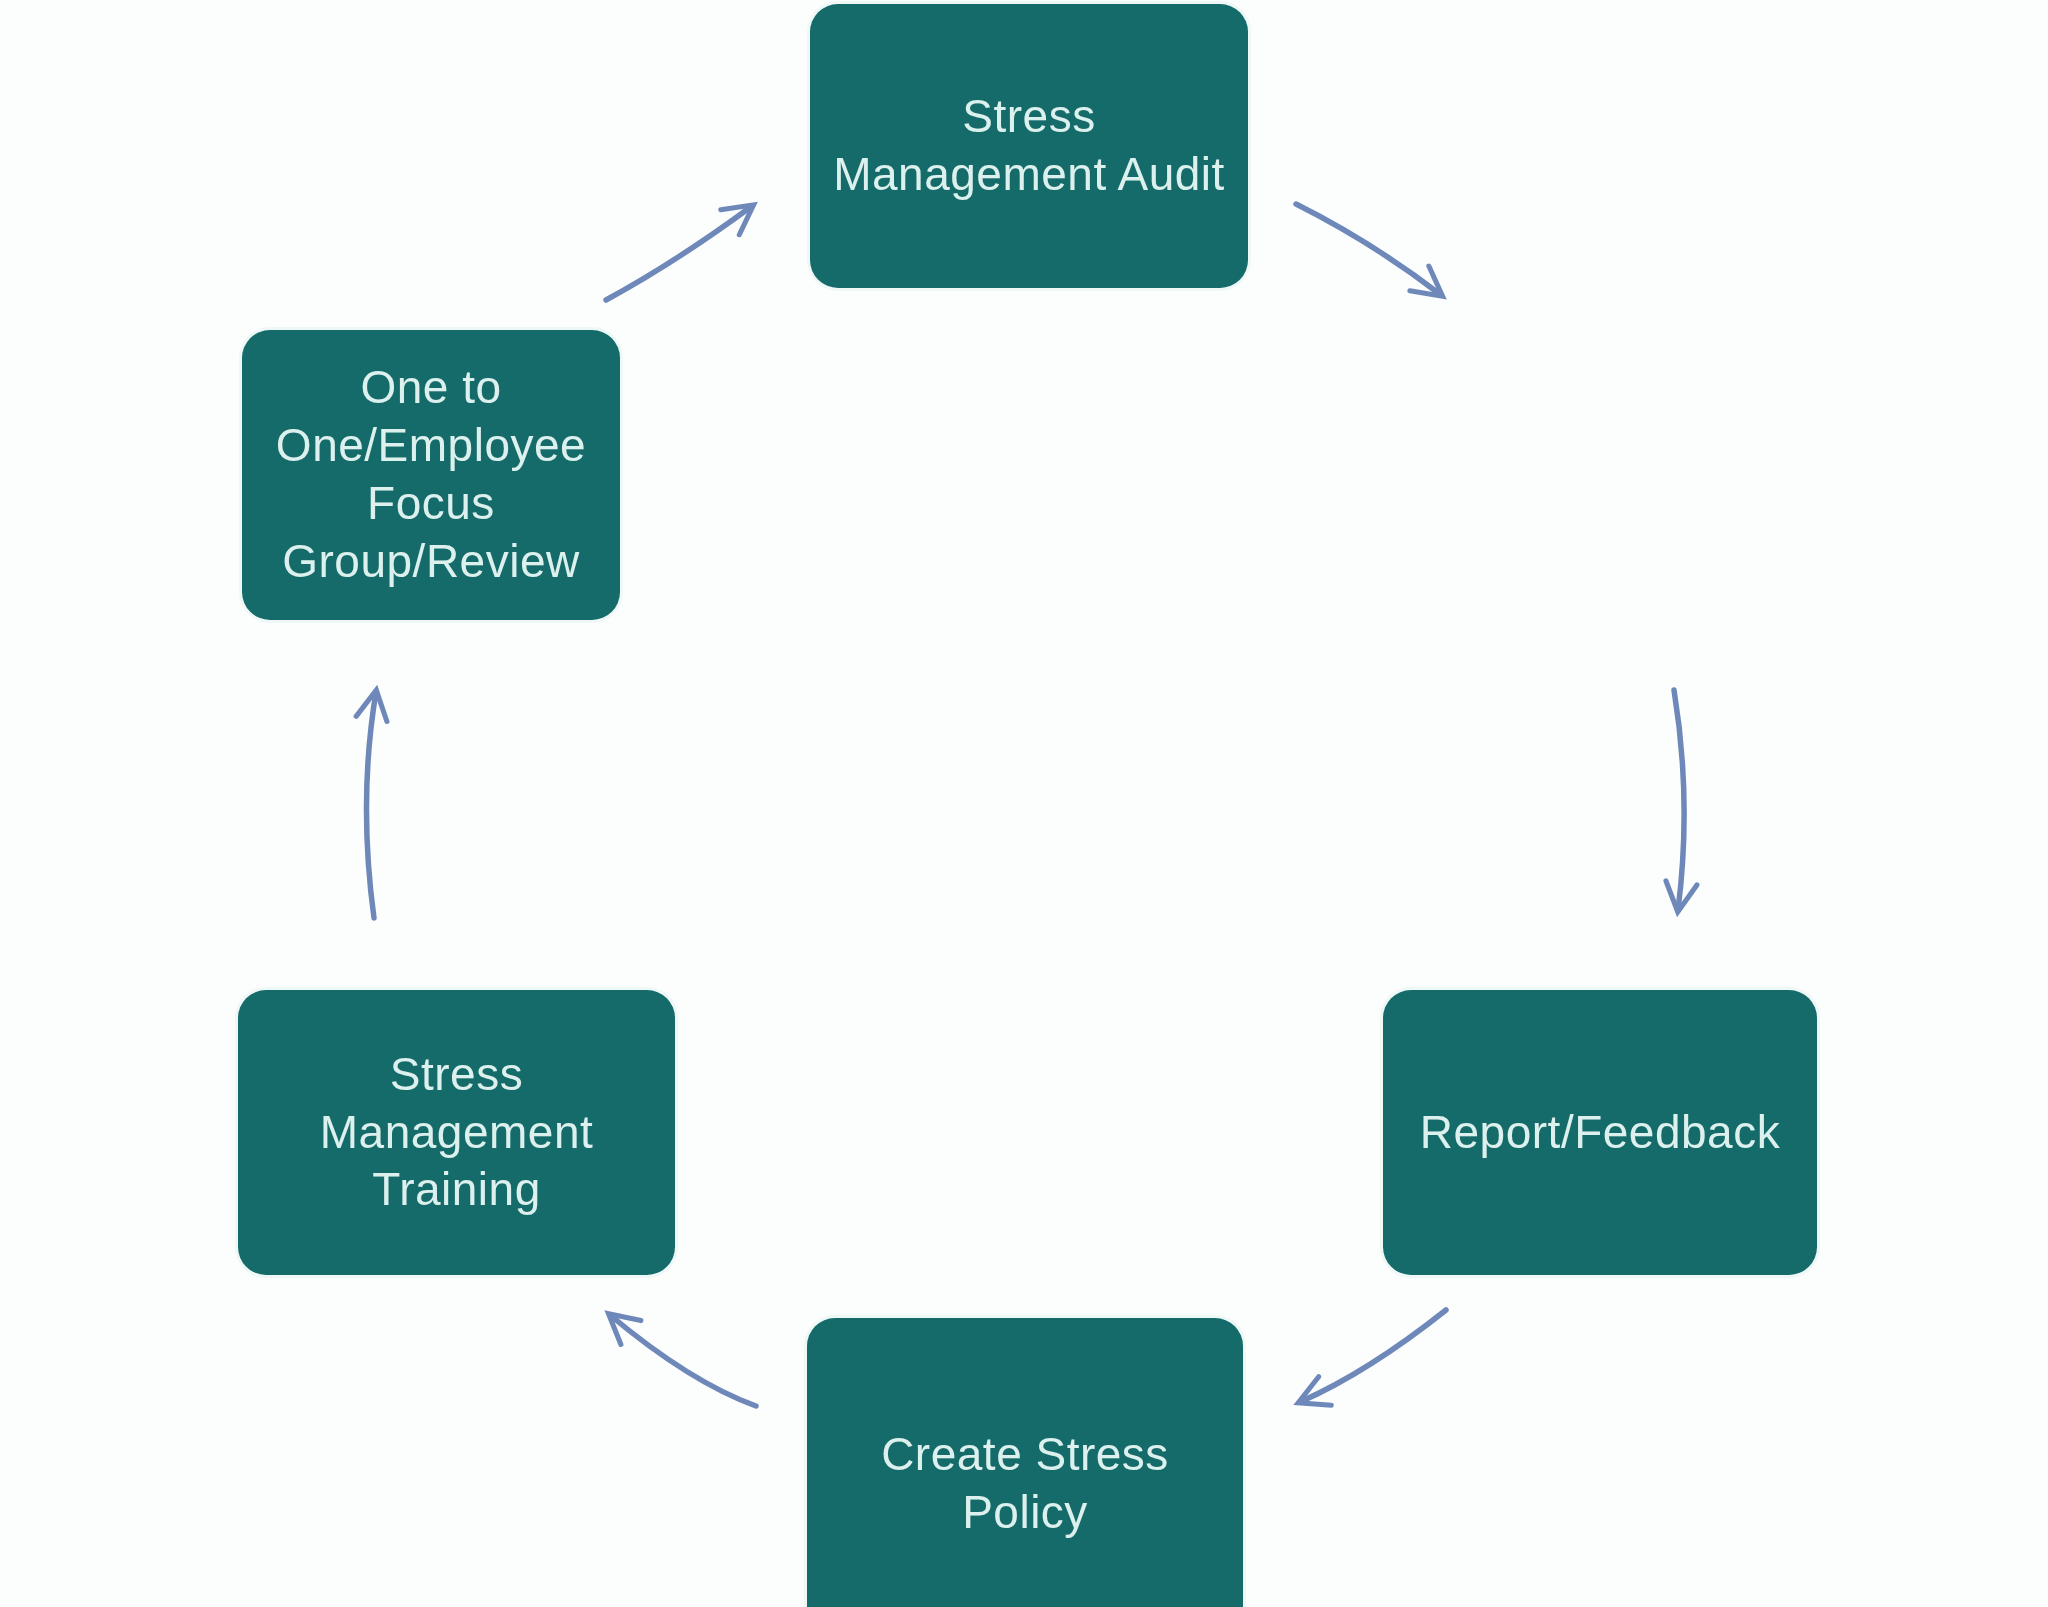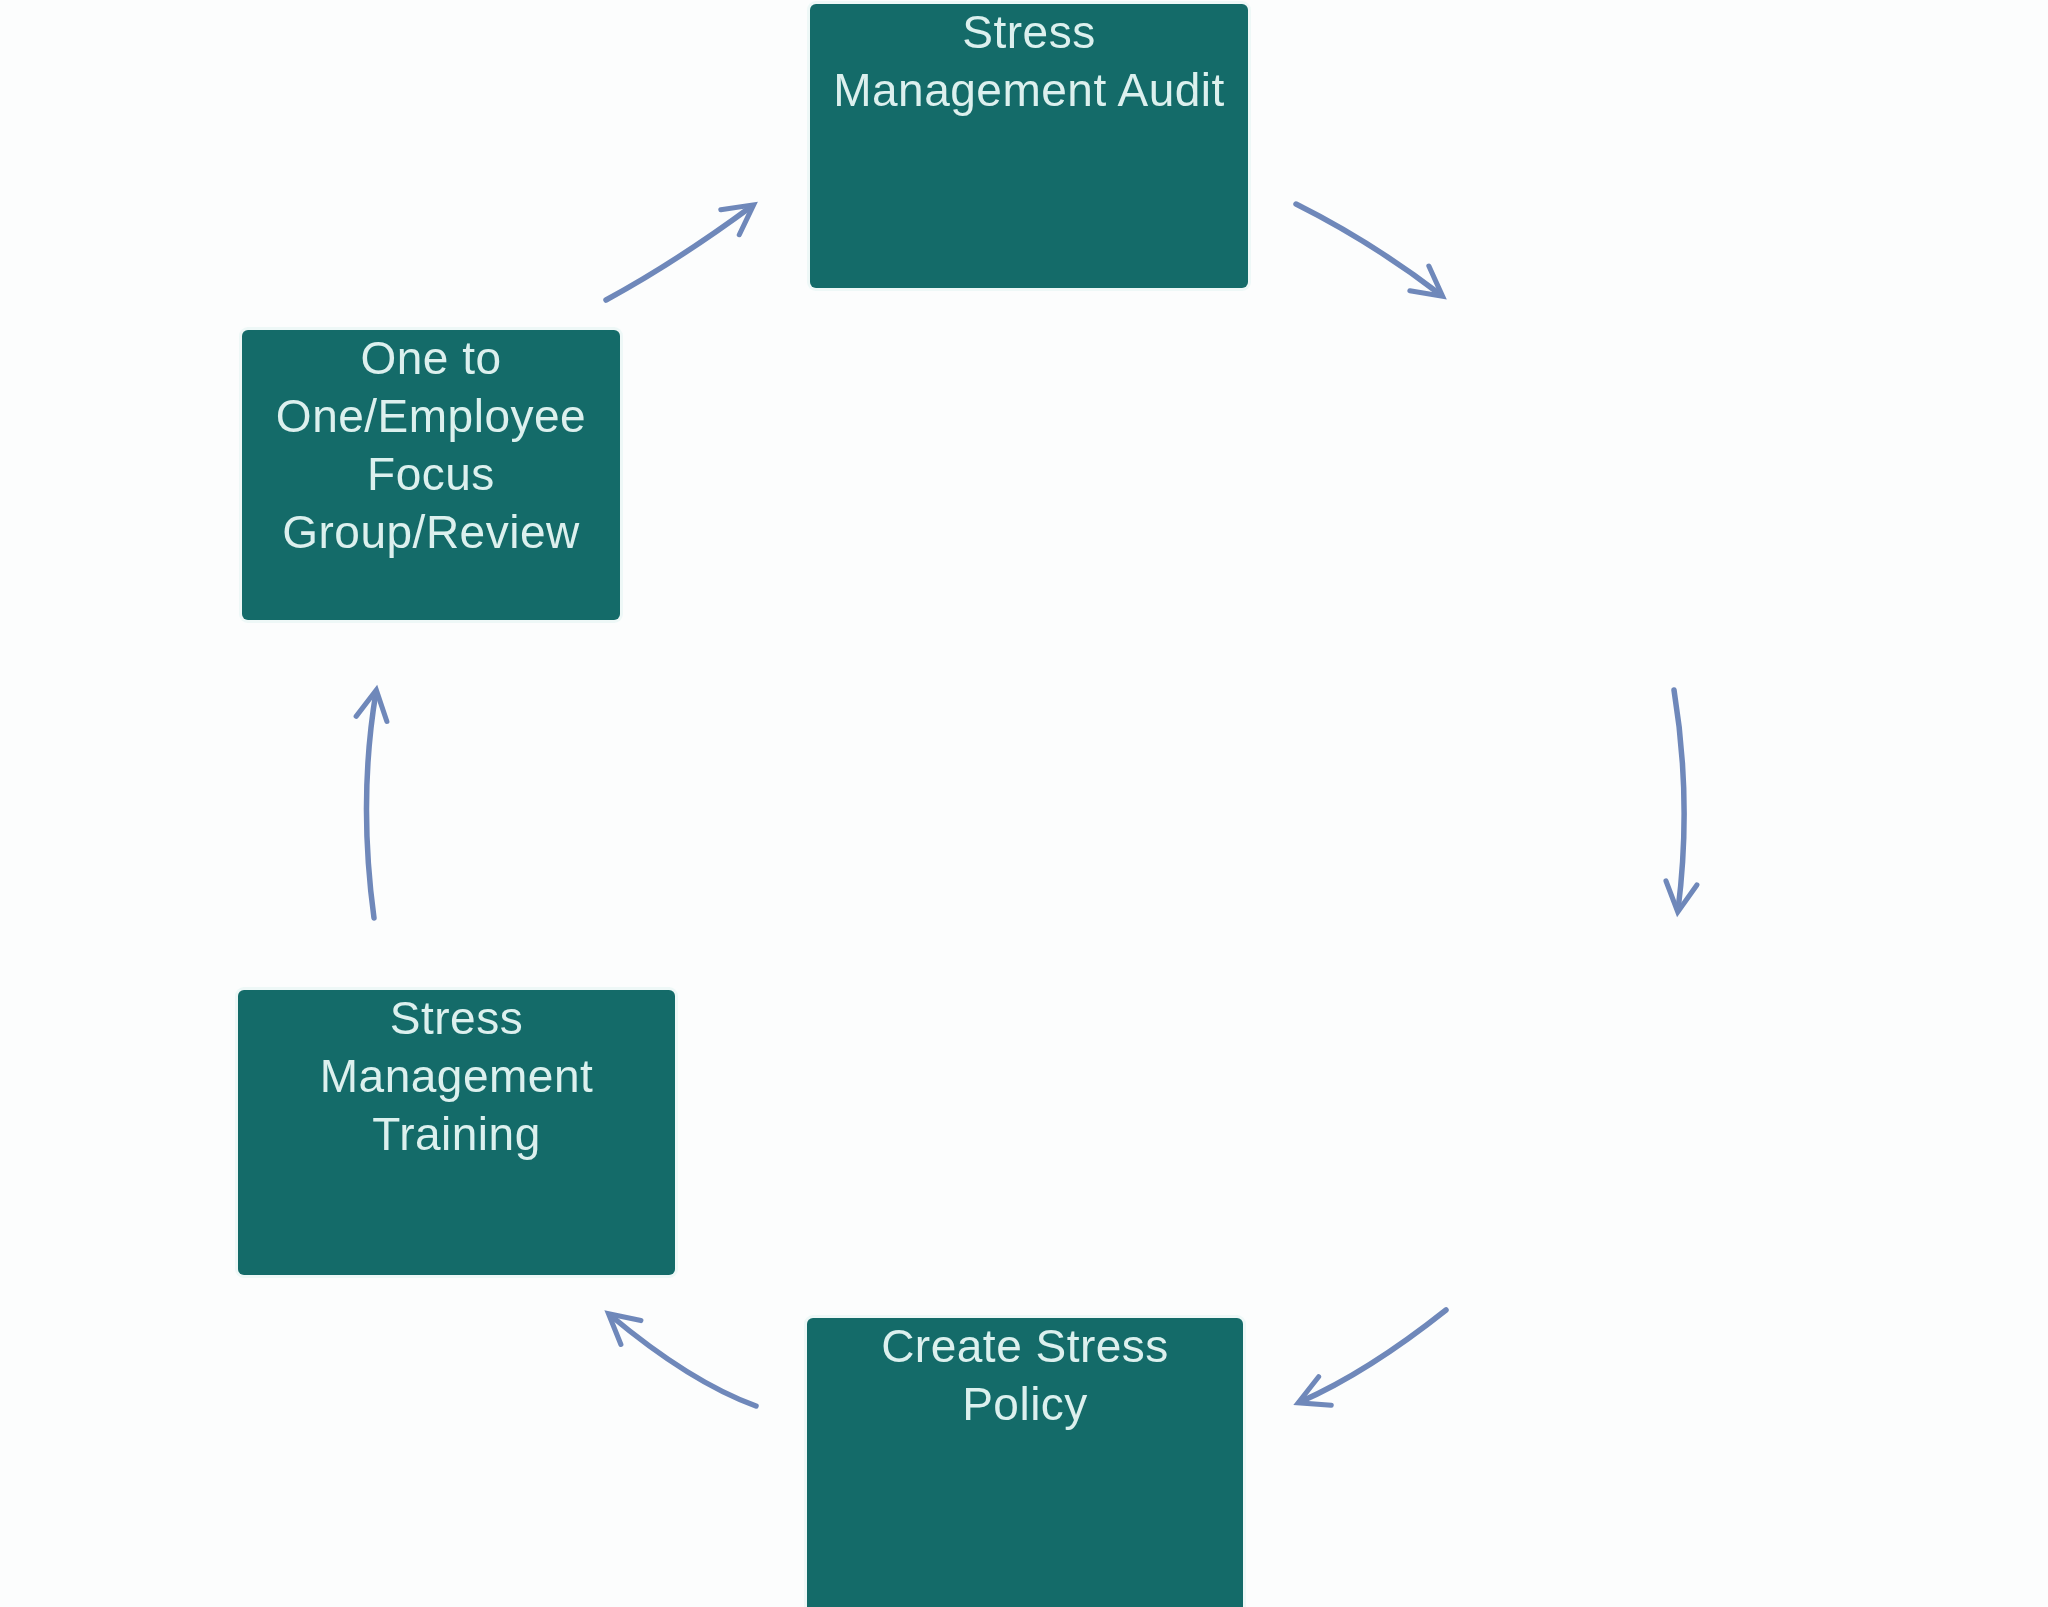--- a/index.html
+++ b/index.html
@@ -16,23 +16,23 @@
     position: relative;
     width: 2048px;
     height: 1607px;
     background: var(--bg);
     overflow: hidden;
   }
 
   .node {
     position: absolute;
     background: var(--node-fill);
-    border-radius: 6px;
+    border-radius: 28px;
     display: flex;
-    align-items: flex-start;
+    align-items: center;
     justify-content: center;
     box-shadow: 0 0 0 3px rgba(225, 244, 243, 0.55);
   }
   .node .label {
     color: var(--node-text);
     font-size: 46px;
     line-height: 1.26;
     text-align: center;
     white-space: pre-line;
     letter-spacing: 0.5px;
@@ -83,20 +83,23 @@
     <path class="arrow" d="M 756 1406 Q 690 1382 610 1315" marker-end="url(#arrowhead)"></path>
     <path class="arrow" d="M 374 918 Q 358 800 376 692" marker-end="url(#arrowhead)"></path>
   </svg>
 
   <div class="node node-audit">
     <div class="label">Stress
 Management Audit</div>
   </div>
 
 
+  <div class="node node-report">
+    <div class="label">Report/Feedback</div>
+  </div>
 
   <div class="node node-policy">
     <div class="label">Create Stress
 Policy</div>
   </div>
 
   <div class="node node-training">
     <div class="label">Stress
 Management
 Training</div>

